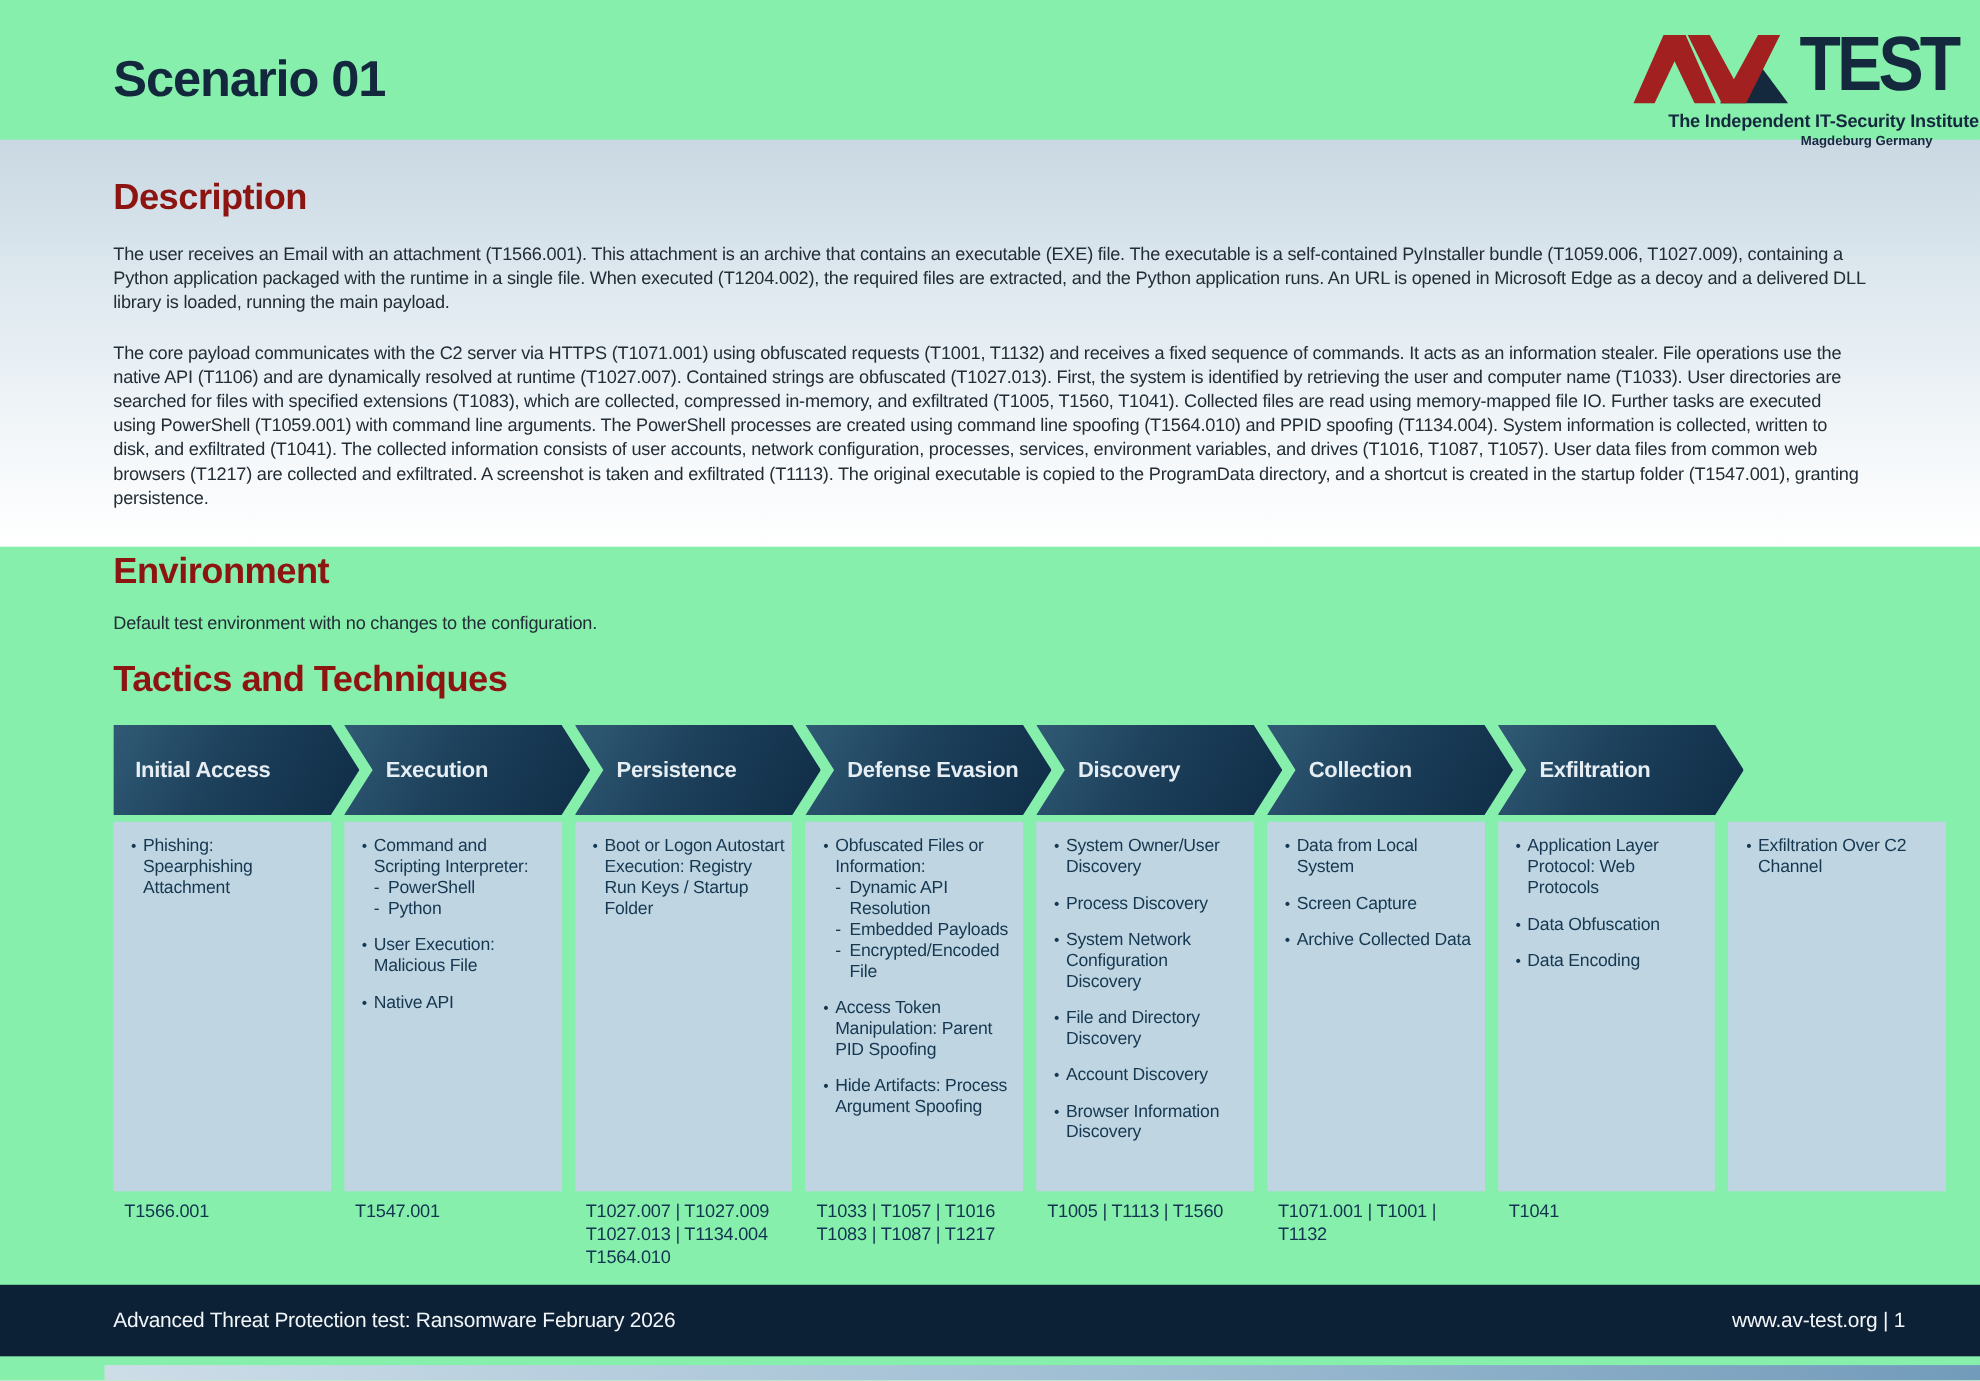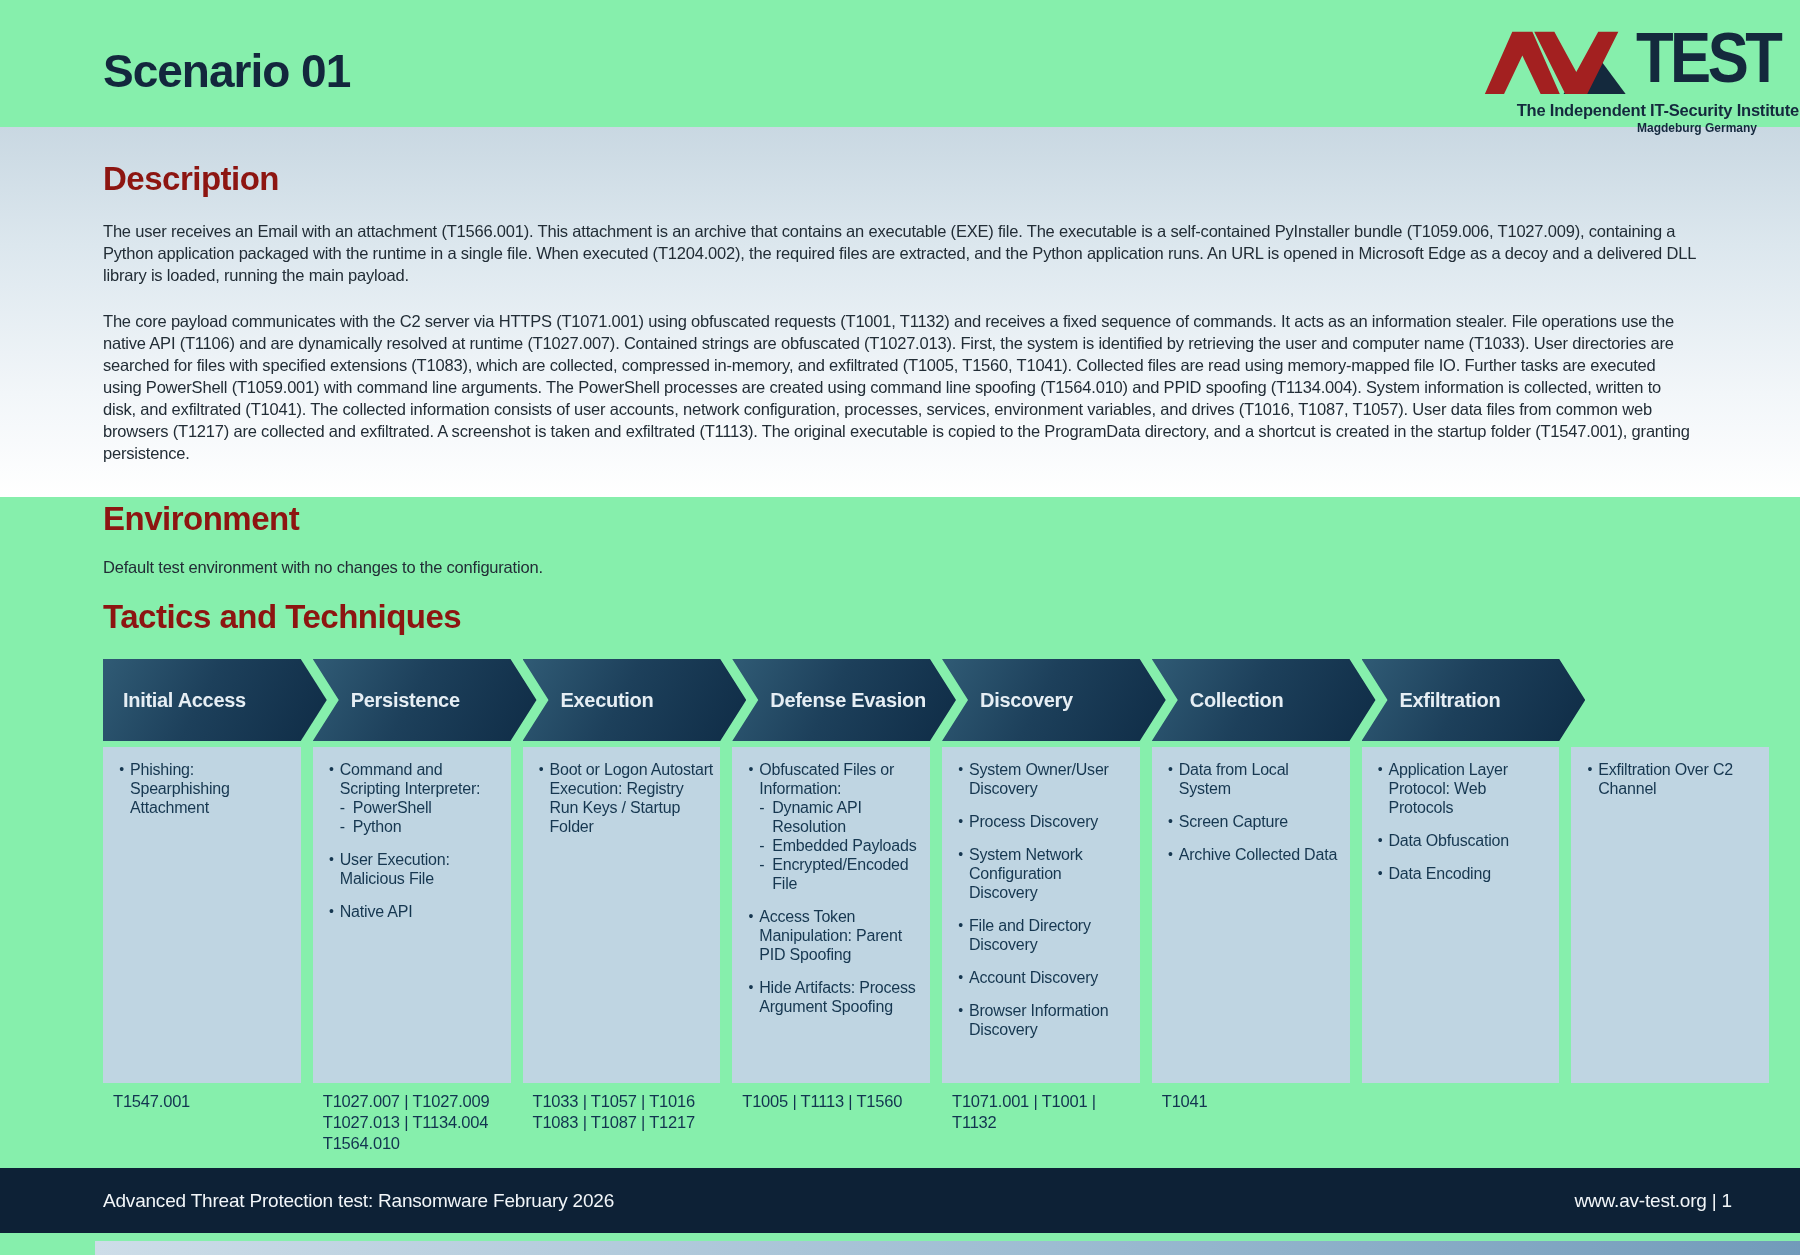--- a/index.html
+++ b/index.html
@@ -104,24 +104,24 @@
   <p class="para" style="top:556px;">Default test environment with no changes to the configuration.</p>
 
   <h2 class="h2" style="top:598px;">Tactics and Techniques</h2>
 
   <div class="matrix">
     <div class="matrix-head">
         <div class="chev first">
           <div>Initial Access</div>
         </div>
         <div class="chev">
+          <div>Execution</div>
+        </div>
+        <div class="chev">
           <div>Persistence</div>
-        </div>
-        <div class="chev">
-          <div>Execution</div>
         </div>
         <div class="chev">
           <div>Defense Evasion</div>
         </div>
         <div class="chev">
           <div>Discovery</div>
         </div>
         <div class="chev">
           <div>Collection</div>
         </div>
@@ -287,20 +287,21 @@
         <div class="cell">
           <div class="item">
             <div class="item-line">
               <span class="bullet">•</span>
               <span class="item-text">Exfiltration Over C2 Channel</span>
             </div>
           </div>
         </div>
       </div>
     <div class="matrix-codes">
+        <div class="codes">T1566.001</div>
         <div class="codes">T1547.001</div>
         <div class="codes">T1027.007 | T1027.009
 T1027.013 | T1134.004
 T1564.010</div>
         <div class="codes">T1033 | T1057 | T1016
 T1083 | T1087 | T1217</div>
         <div class="codes">T1005 | T1113 | T1560</div>
         <div class="codes">T1071.001 | T1001 | T1132</div>
         <div class="codes">T1041</div>
       </div>

